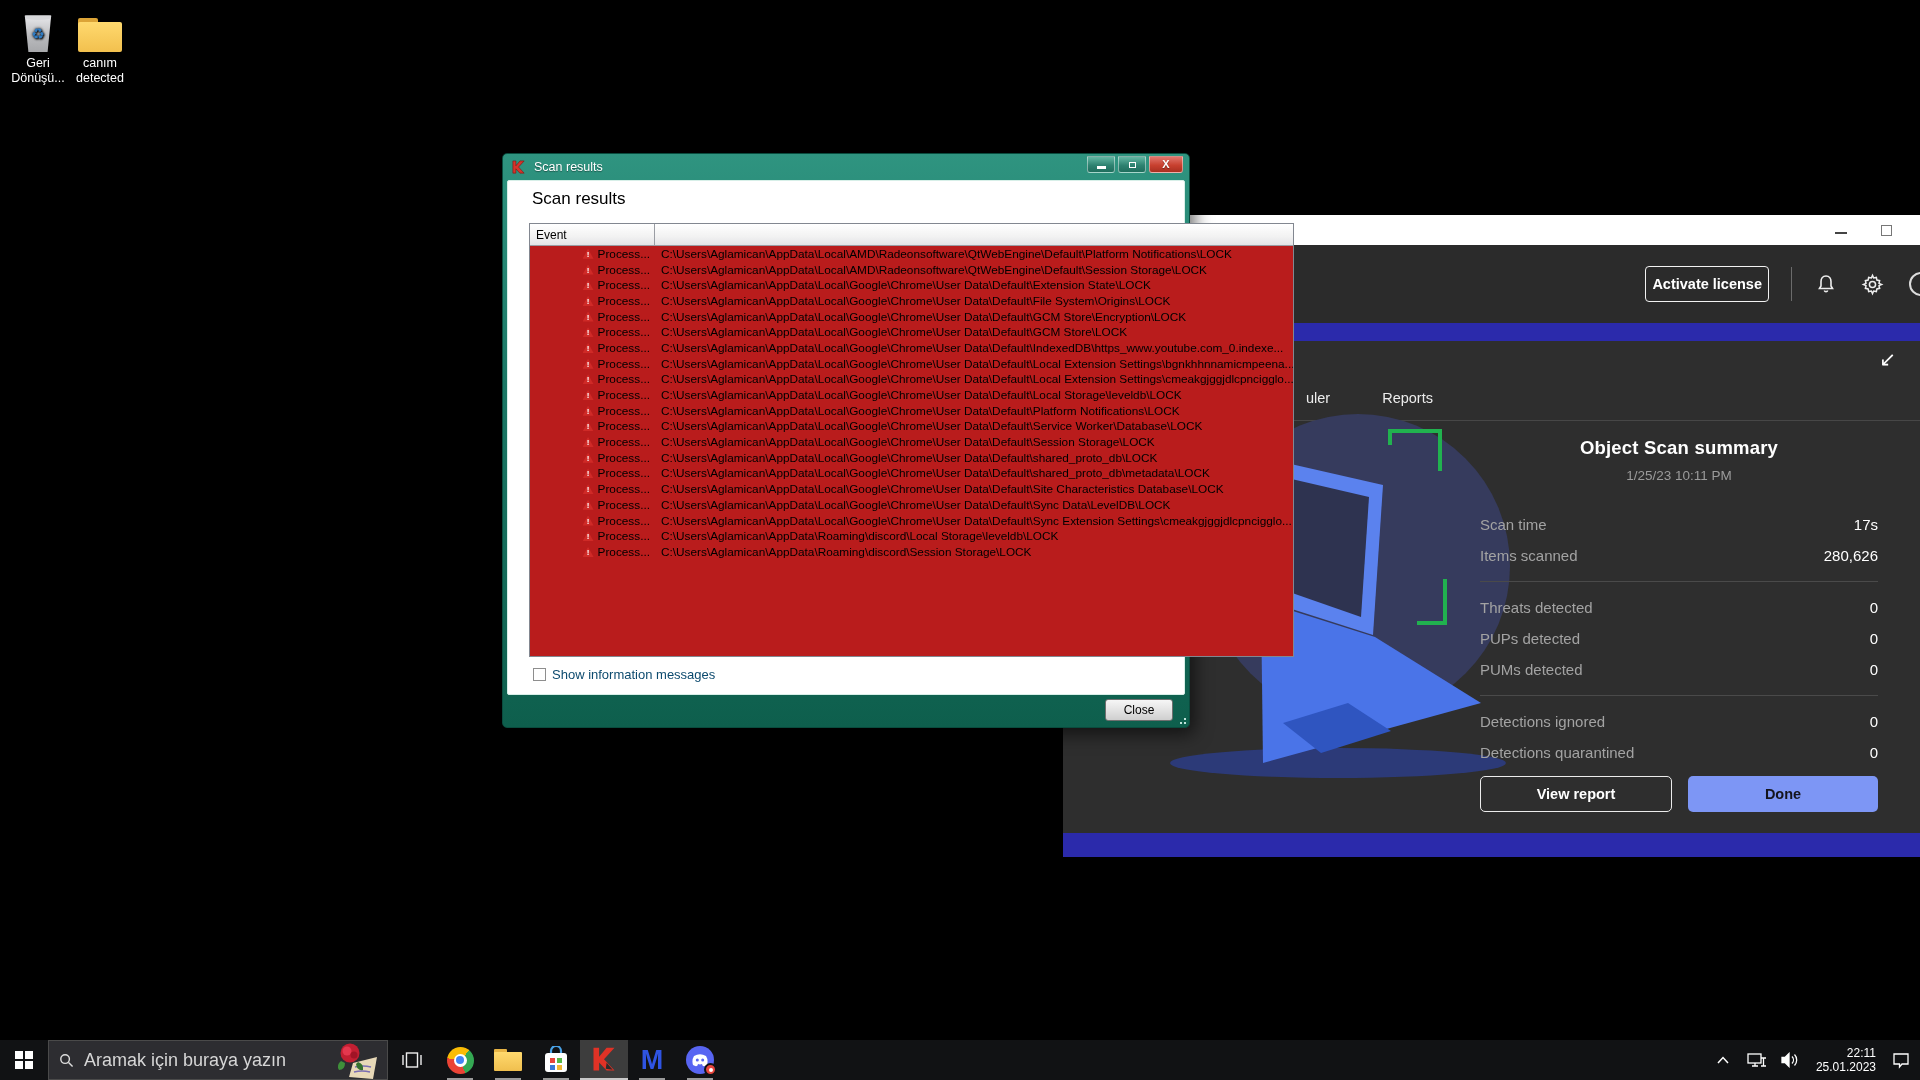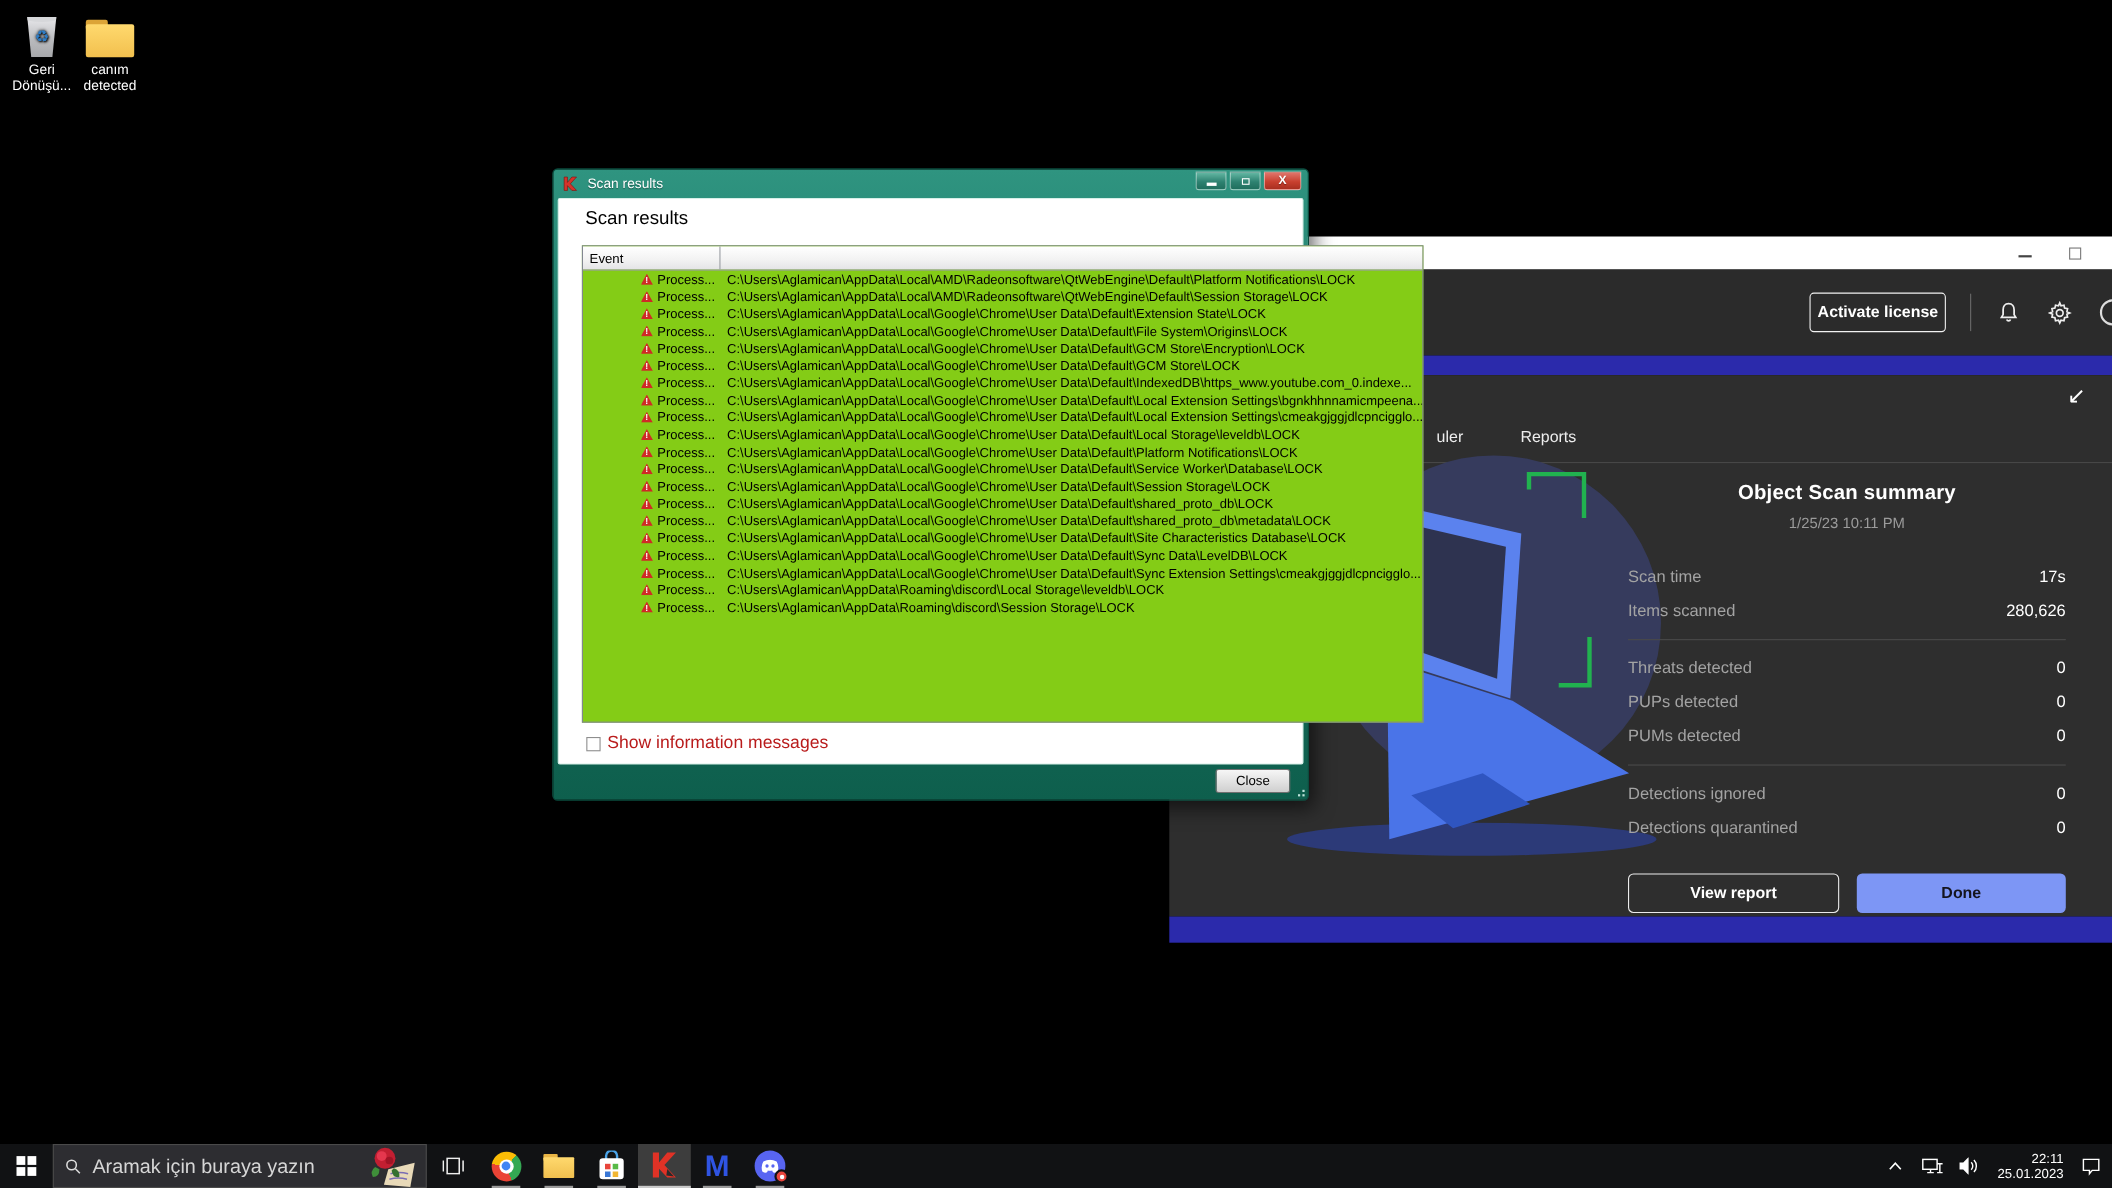--- a/index.html
+++ b/index.html
@@ -37,49 +37,49 @@
   .illus { position:absolute; left:80px; top:60px; width:420px; height:400px; }
 
   .summary { position:absolute; left:417px; top:96px; width:398px; color:#fff; }
   .sum-title { text-align:center; font-size:18.5px; font-weight:bold; letter-spacing:.2px; }
   .sum-date { text-align:center; font-size:13.5px; color:#9b9b9b; margin-top:9px; }
   .stat-list { margin-top:26px; }
   .stat-row { display:flex; justify-content:space-between; font-size:15px; padding:7px 0; }
   .stat-row .lbl { color:#a3a3a3; }
   .stat-row .val { color:#fff; }
   .sum-sep { height:1px; background:#4a4a4a; margin:10px 0; }
-  .sum-buttons { display:flex; gap:16px; margin-top:26px; }
+  .sum-buttons { display:flex; gap:16px; margin-top:8px; }
   .btn-view-report { flex:1; height:36px; background:transparent; border:1px solid #ececec; border-radius:5px; color:#fff; font-size:14.5px; font-weight:bold; font-family:inherit; }
   .btn-done { flex:1; height:36px; background:var(--done-blue,#7d96f5); border:none; border-radius:5px; color:#14141d; font-size:14.5px; font-weight:bold; font-family:inherit; }
 
   
   #scan-dialog { position:absolute; left:502px; top:153px; width:688px; height:575px;
     background:linear-gradient(180deg,#2f9480 0%,#1b7765 40%,#0e5f4d 100%);
     border:1px solid #0a4c3e; border-radius:5px; box-shadow:4px 6px 18px rgba(0,0,0,.6); }
   .sd-titlebar { height:26px; display:flex; align-items:center; padding:0 6px 0 8px; }
   .sd-title { color:#fff; font-size:12.5px; margin-left:8px; text-shadow:0 1px 1px rgba(0,0,0,.4); flex:1; }
   .sd-winbtns { display:flex; gap:3px; margin-top:-6px; }
   .sd-btn { width:28px; height:17px; border-radius:0 0 3px 3px; border:1px solid rgba(255,255,255,.45); display:flex; align-items:center; justify-content:center; }
   .sd-btn.minmax { background:linear-gradient(180deg,#63b7a3,#2e8271 55%,#1f6e5d); }
   .sd-btn.close { background:linear-gradient(180deg,#e0756b,#c8402f 55%,#a92f20); width:34px; }
   .sd-btn .dash { width:9px; height:3px; background:#fff; margin-top:6px; }
   .sd-btn .sq { width:7px; height:6px; border:1.6px solid #fff; margin-top:2px; }
   .sd-btn .x { color:#fff; font-size:11px; font-weight:bold; line-height:1; margin-top:1px; text-shadow:0 1px 1px rgba(0,0,0,.4); }
   .sd-body { position:absolute; left:4px; right:4px; top:26px; height:515px; background:#fff; border:1px solid #d7efe8; border-radius:2px; }
   .sd-heading { position:absolute; left:24px; top:8px; font-size:17px; color:#000; }
-  .sd-table { position:absolute; left:21px; top:42px; width:765px; height:434px; border:1px solid #828790; background:#84cc16; }
+  .sd-table { position:absolute; left:21px; top:42px; width:765px; height:434px; border:1px solid #828790; background:#b91c1c; }
   .sd-thead { display:flex; height:22px; background:linear-gradient(180deg,#ffffff,#f2f2f2 60%,#e4e4e6); border-bottom:1px solid #9a9da3; font-size:12px; color:#000; }
   .th-event { width:125px; border-right:1px solid #9a9da3; display:flex; align-items:center; padding-left:6px; }
   .th-object { flex:1; display:flex; align-items:center; padding-left:6px; }
   .sd-rows { height:411px; overflow:hidden; }
   .srow { display:flex; height:15.7px; align-items:center; font-size:11.8px; color:#000; white-space:nowrap; }
   .srow .cell-event { width:125px; display:flex; align-items:center; justify-content:flex-end; gap:4px; padding-right:5px; flex:none; }
   .srow .cell-object { flex:1; overflow:hidden; padding-left:6px; }
   .warn-tri { width:11px; height:10px; background:#cf2a27; clip-path:polygon(50% 0,100% 100%,0 100%); display:flex; align-items:flex-end; justify-content:center; color:#fff; font-size:8px; font-weight:bold; line-height:9px; flex:none; }
-  .sd-checkrow { position:absolute; left:25px; top:486px; display:flex; align-items:center; gap:6px; font-size:16px; color:#b91c1c; }
+  .sd-checkrow { position:absolute; left:25px; top:486px; display:flex; align-items:center; gap:6px; font-size:13px; color:#0c4a6e; }
   .sd-checkbox { width:13px; height:13px; background:#fff; border:1px solid #8e8e8e; }
   .sd-footer { position:absolute; left:0; right:0; bottom:0; height:34px; display:flex; align-items:center; justify-content:flex-end; padding-right:16px; }
   .btn-close { width:68px; height:22px; background:linear-gradient(180deg,#f6f6f6,#e3e3e3 50%,#cfcfcf); border:1px solid #6f6f6f; border-radius:3px; font-size:12px; color:#000; font-family:inherit; }
   .resize-grip { position:absolute; right:3px; bottom:3px; width:10px; height:10px; }
   .resize-grip i { position:absolute; width:2px; height:2px; background:#bfe3da; }
 
   
   #taskbar { position:absolute; left:0; bottom:0; width:1920px; height:40px; background:#111214; display:flex; align-items:stretch; z-index:10; }
   .tb-start { width:48px; display:flex; align-items:center; justify-content:center; }
   .win-logo { display:grid; grid-template-columns:8px 8px; grid-template-rows:8px 8px; gap:1.5px; }

